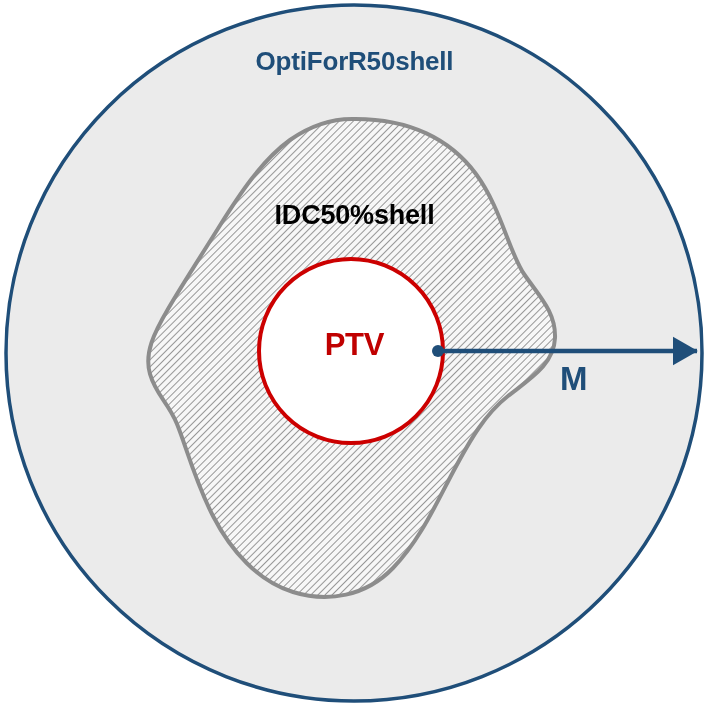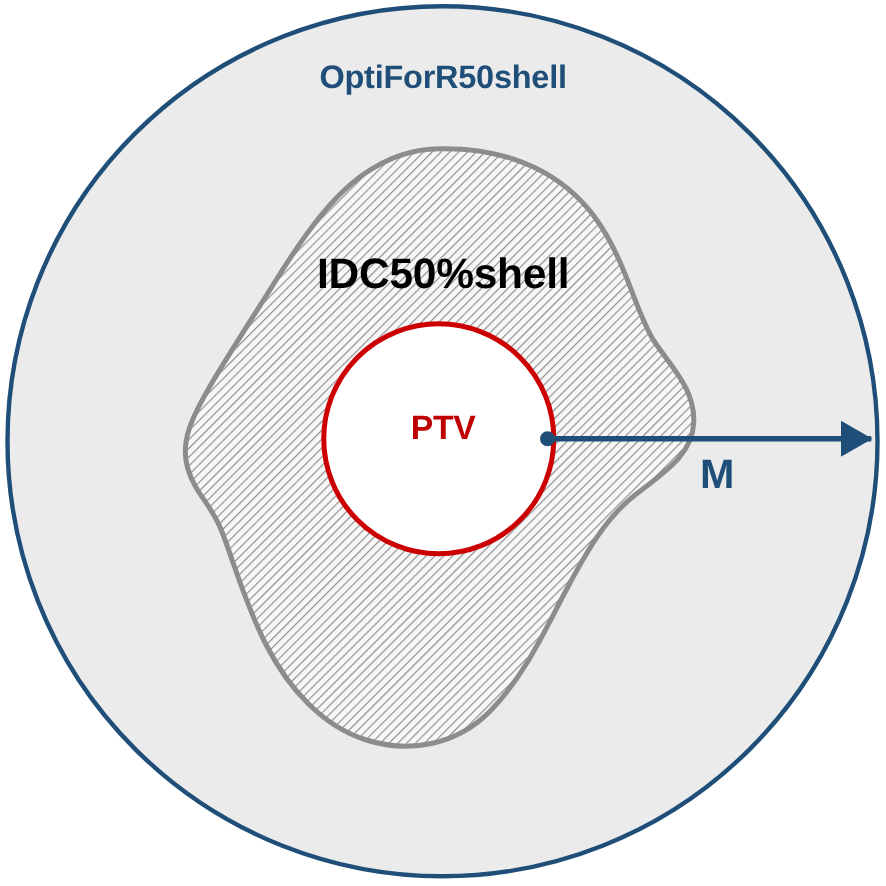--- a/index.html
+++ b/index.html
@@ -38,29 +38,29 @@
     width: 709px;
     text-align: center;
     font-size: 26px;
     color: #1f4e79;
   }
   #label-shell {
     left: 0;
     top: 200px;
     width: 709px;
     text-align: center;
-    font-size: 34px;
+    font-size: 27px;
     color: #000000;
   }
   #label-ptv {
     left: 0;
     top: 327px;
     width: 709px;
     text-align: center;
-    font-size: 27px;
+    font-size: 31px;
     color: #c00000;
   }
   #label-m {
     left: 560px;
     top: 360px;
     font-size: 33px;
     color: #1f4e79;
   }
 </style>
 </head>

